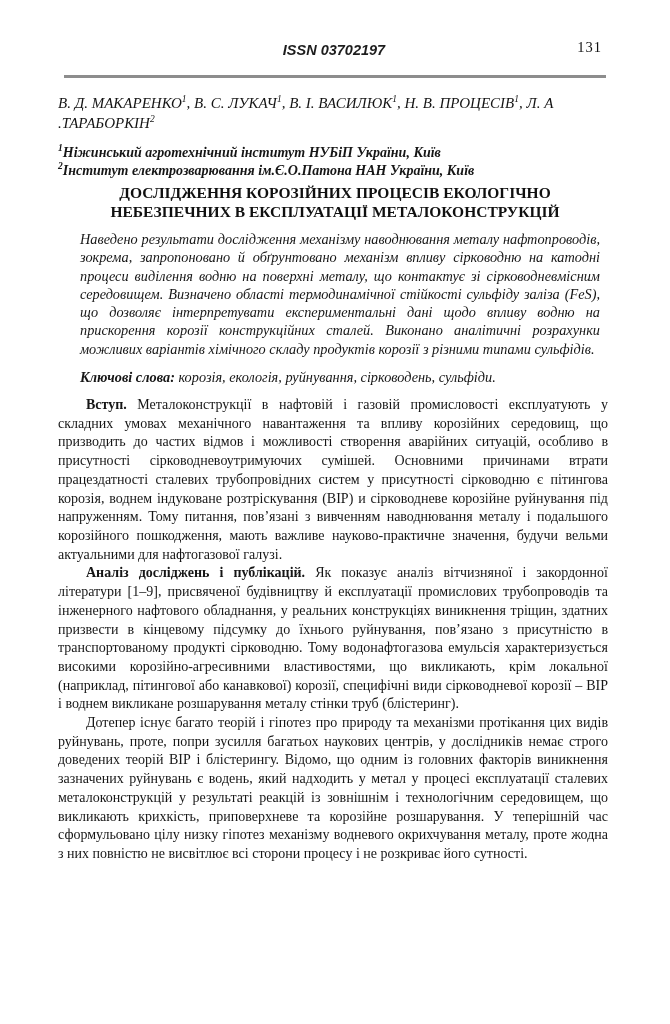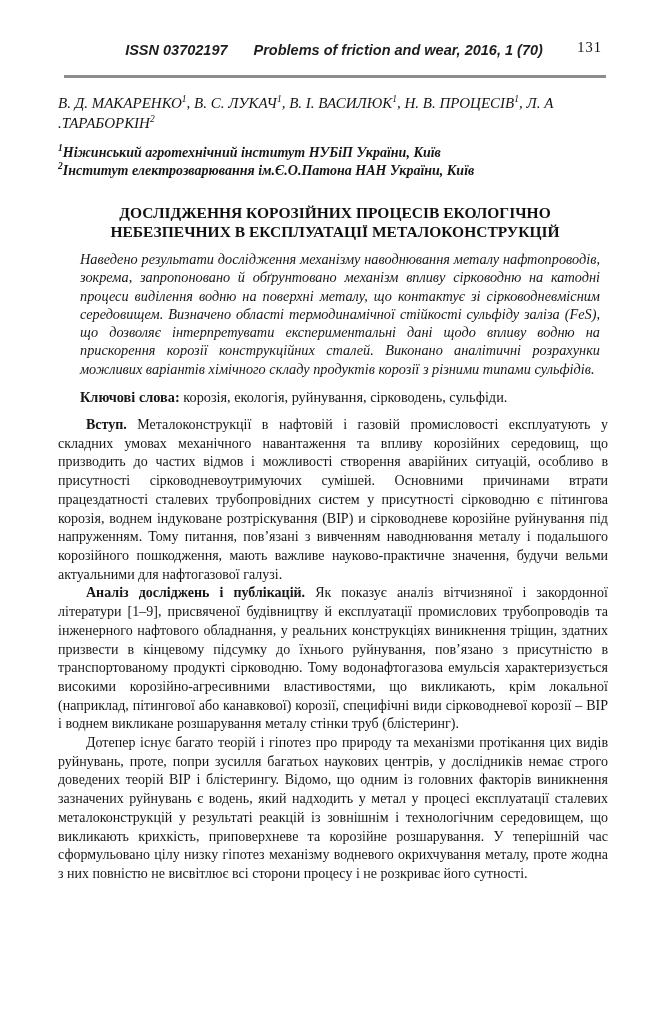--- a/index.html
+++ b/index.html
@@ -70,37 +70,38 @@
   }
   .affiliations {
     margin: 11px 56px 0 58px;
     font-style: italic;
     font-weight: 700;
     font-size: 14px;
     line-height: 18px;
   }
   .affiliation { display: block; }
   .title {
-    margin: 23px auto 0 auto;
+    margin: 3px auto 0 auto;
     max-width: 472px;
     text-align: center;
     font-weight: 700;
     font-size: 15.5px;
     line-height: 19px;
     color: #101010;
   }
   .abstract {
     margin: 9px 70px 0 80px;
     text-align: justify;
     font-style: italic;
     font-size: 14.3px;
     line-height: 18.3px;
   }
   .keywords {
     margin: 10px 70px 0 80px;
+    font-style: italic;
     font-size: 14.3px;
     line-height: 18px;
   }
   .keywords .kw-label { font-weight: 700; }
   .body-text {
     margin: 10px 62px 0 58px;
   }
   .body-text p {
     margin: 0;
     text-align: justify;
@@ -111,21 +112,20 @@
   .body-text .lead { font-weight: 700; }
 </style>
 </head>
 <body>
 
 <div class="page">
 
   <div class="header">
     <div class="header-center">
       <span>ISSN 03702197</span>
-      <span>Problems of friction and wear, 2016, 1 (70)</span>
     </div>
     <span class="page-number">131</span>
   </div>
 
   <div class="rule"></div>
 
 
   <p class="authors"><span><span>В. Д. МАКАРЕНКО</span><sup>1</sup><span>, </span></span><span><span>В. С. ЛУКАЧ</span><sup>1</sup><span>, </span></span><span><span>В. І. ВАСИЛЮК</span><sup>1</sup><span>, </span></span><span><span>Н. В. ПРОЦЕСІВ</span><sup>1</sup><span>,</span></span><span><span> Л. А .ТАРАБОРКІН</span><sup>2</sup></span></p>
 
   <div class="affiliations">

